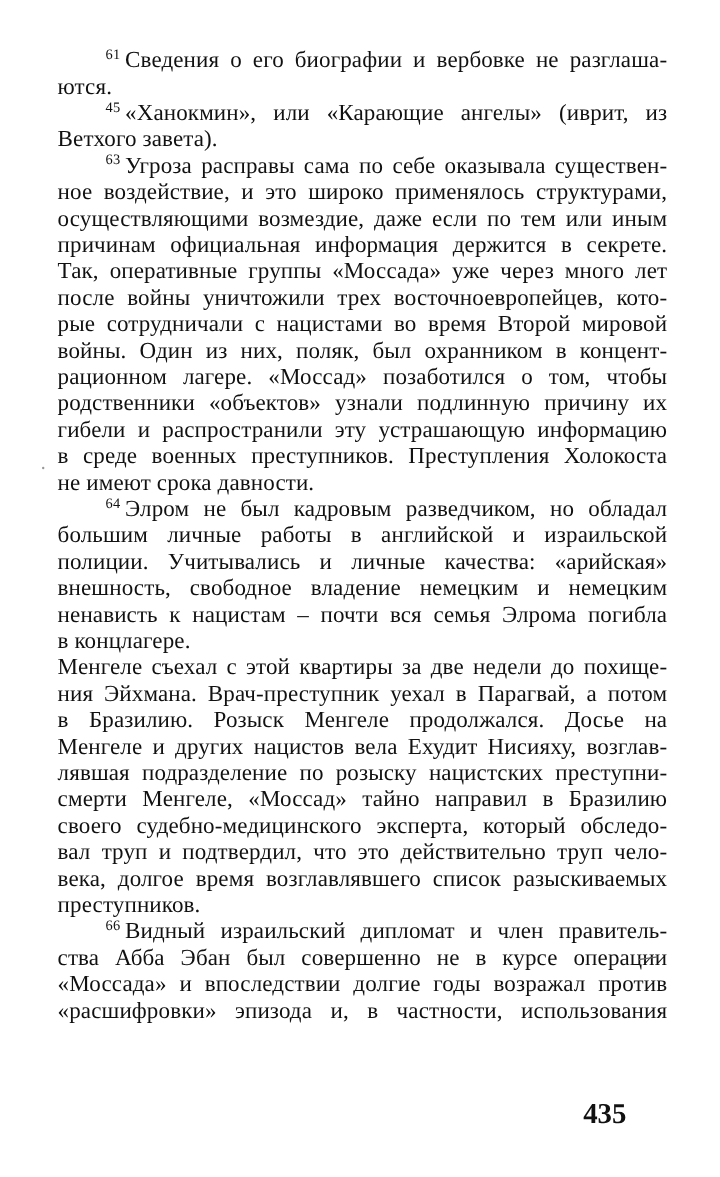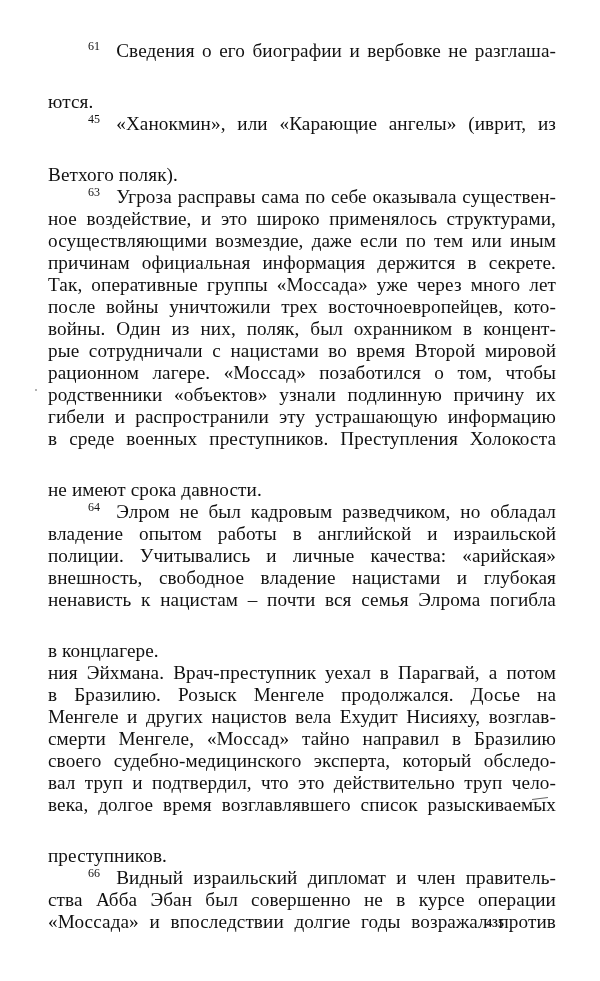--- a/index.html
+++ b/index.html
@@ -26,38 +26,37 @@
       height: 22px;
       line-height: 22px;
       font-size: 19.2px;
       white-space: nowrap;
       text-align: justify;
       text-align-last: justify;
       letter-spacing: 0.1px;
     }
     .line.last {
       text-align-last: left;
-      margin-top: 29px;
     }
     .line.indent {
       padding-left: 40px;
       box-sizing: border-box;
     }
     .note-num {
       font-size: 12px;
       vertical-align: 7px;
       line-height: 0;
-      margin-right: 16px;
+      margin-right: 4px;
       font-family: Liberation Serif, serif;
     }
     .page-number {
       position: absolute;
       left: 486px;
       top: 916px;
-      font-size: 12px;
+      font-size: 24px;
       font-weight: bold;
       font-family: "Liberation Serif", "DejaVu Serif", serif;
     }
     .speck-dot {
       position: absolute;
       left: 35px;
       top: 389px;
       width: 2px;
       height: 2px;
       background: #999;
@@ -78,63 +77,66 @@
 
 <div class="page">
 
   <div>
     <span class="line indent"><span class="note-num">61</span><span>Сведения о его биографии и вербовке не разглаша-</span></span>
     <span class="line last">ются.</span>
   </div>
 
   <div>
     <span class="line indent"><span class="note-num">45</span><span>«Ханокмин», или «Карающие ангелы» (иврит, из</span></span>
-    <span class="line last">Ветхого поляк).</span>
+    <span class="line last">Ветхого завета).</span>
   </div>
 
   <div>
     <span class="line indent"><span class="note-num">63</span><span>Угроза расправы сама по себе оказывала существен-</span></span>
     <span class="line">ное воздействие, и это широко применялось структурами,</span>
     <span class="line">осуществляющими возмездие, даже если по тем или иным</span>
     <span class="line">причинам официальная информация держится в секрете.</span>
     <span class="line">Так, оперативные группы «Моссада» уже через много лет</span>
     <span class="line">после войны уничтожили трех восточноевропейцев, кото-</span>
+    <span class="line">рые сотрудничали с нацистами во время Второй мировой</span>
     <span class="line">войны. Один из них, поляк, был охранником в концент-</span>
-    <span class="line">рые сотрудничали с нацистами во время Второй мировой</span>
     <span class="line">рационном лагере. «Моссад» позаботился о том, чтобы</span>
     <span class="line">родственники «объектов» узнали подлинную причину их</span>
     <span class="line">гибели и распространили эту устрашающую информацию</span>
     <span class="line">в среде военных преступников. Преступления Холокоста</span>
     <span class="line last">не имеют срока давности.</span>
   </div>
 
   <div>
     <span class="line indent"><span class="note-num">64</span><span>Элром не был кадровым разведчиком, но обладал</span></span>
-    <span class="line">владение опытом работы в английской и израильской</span>
+    <span class="line">большим личные работы в английской и израильской</span>
     <span class="line">полиции. Учитывались и личные качества: «арийская»</span>
-    <span class="line">внешность, свободное владение нацистами и глубокая</span>
+    <span class="line">внешность, свободное владение немецким и немецким</span>
     <span class="line">ненависть к нацистам – почти вся семья Элрома погибла</span>
     <span class="line last">в концлагере.</span>
   </div>
 
   <div>
+    <span class="line">Менгеле съехал с этой квартиры за две недели до похище-</span>
     <span class="line">ния Эйхмана. Врач-преступник уехал в Парагвай, а потом</span>
     <span class="line">в Бразилию. Розыск Менгеле продолжался. Досье на</span>
     <span class="line">Менгеле и других нацистов вела Ехудит Нисияху, возглав-</span>
+    <span class="line">лявшая подразделение по розыску нацистских преступни-</span>
     <span class="line">смерти Менгеле, «Моссад» тайно направил в Бразилию</span>
     <span class="line">своего судебно-медицинского эксперта, который обследо-</span>
     <span class="line">вал труп и подтвердил, что это действительно труп чело-</span>
     <span class="line">века, долгое время возглавлявшего список разыскиваемых</span>
     <span class="line last">преступников.</span>
   </div>
 
   <div>
     <span class="line indent"><span class="note-num">66</span><span>Видный израильский дипломат и член правитель-</span></span>
     <span class="line">ства Абба Эбан был совершенно не в курсе операции</span>
     <span class="line">«Моссада» и впоследствии долгие годы возражал против</span>
+    <span class="line">«расшифровки» эпизода и, в частности, использования</span>
   </div>
 
 </div>
 
 <div class="speck-dot"></div>
 <div class="speck-dash"></div>
 
 <div class="page-number">435</div>
 
 </body></html>

